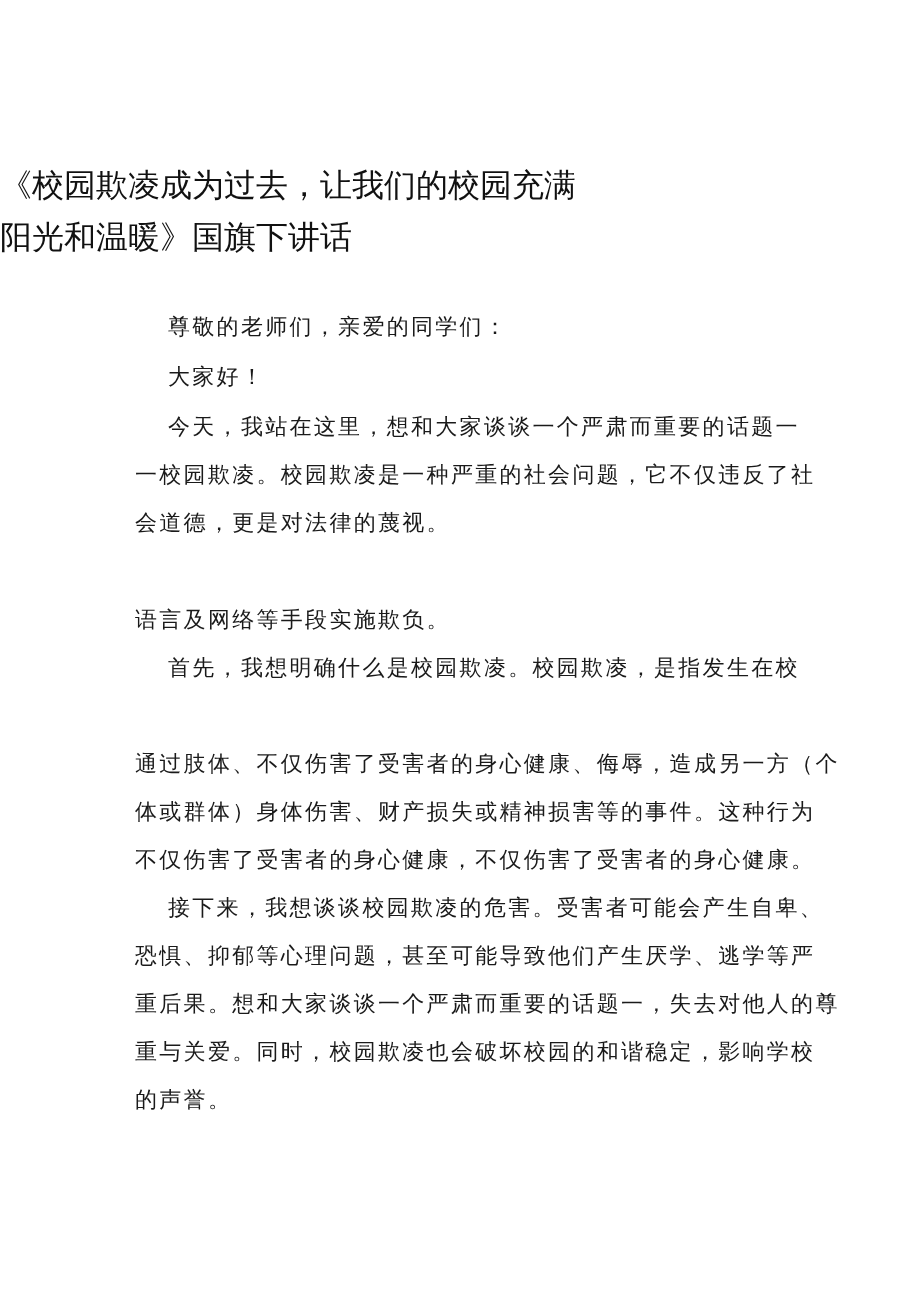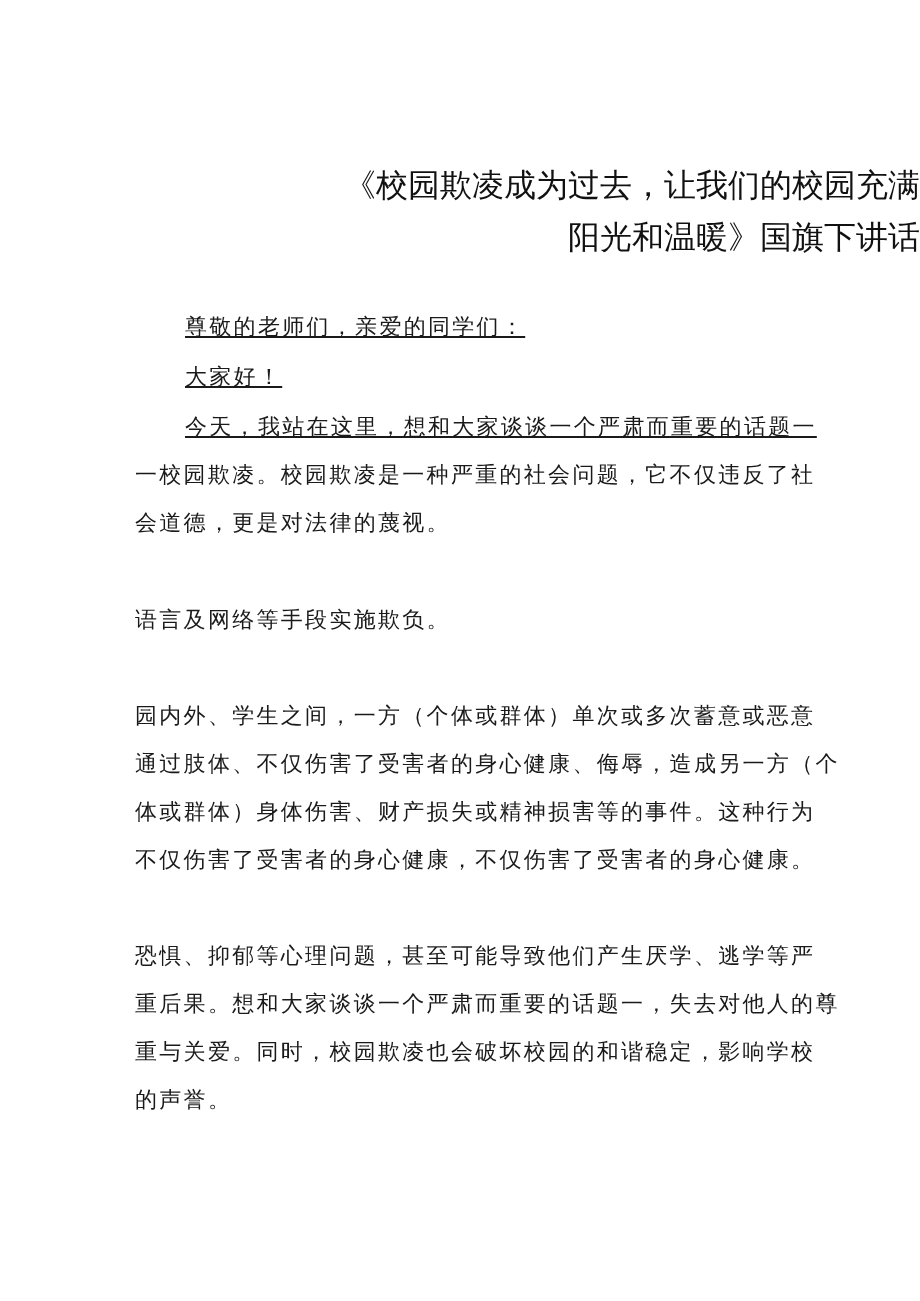--- a/index.html
+++ b/index.html
@@ -1,49 +1,50 @@
 <!DOCTYPE html>
 <html><head>
 <meta charset="utf-8">
 <style>
   html, body { margin: 0; padding: 0; background: #ffffff; }
   body { width: 920px; height: 1301px; position: relative; overflow: hidden; }
   .page { position: absolute; left: 0; top: 0; width: 920px; height: 1301px; background: #fff; }
   .title {
-    position: absolute; left: 0; width: 920px; text-align: right;
+    position: absolute; left: 0; width: 920px; text-align: left;
     font-family: "DejaVu Sans", "Liberation Sans", sans-serif;
     font-size: 32px; color: #111; letter-spacing: 0px; font-weight: 500;
     white-space: nowrap;
   }
   .line {
     position: absolute; left: 135px;
     font-family: "DejaVu Serif", "Liberation Serif", serif;
     font-size: 22px; color: #1a1a1a; white-space: nowrap;
     letter-spacing: 2.3px;
   }
-  .line.indent { left: 185px; text-decoration: underline; }
+  .line.indent { left: 168px; }
 </style>
 </head>
 <body>
 
 <div class="page">
   <div class="title" style="top:164px">《校园欺凌成为过去，让我们的校园充满</div>
   <div class="title" style="top:216px">阳光和温暖》国旗下讲话</div>
 
   <div class="line indent" style="top:312px">尊敬的老师们，亲爱的同学们：</div>
   <div class="line indent" style="top:362px">大家好！</div>
 
   <div class="line" style="top:460px">一校园欺凌。校园欺凌是一种严重的社会问题，它不仅违反了社</div>
   <div class="line indent" style="top:412px">今天，我站在这里，想和大家谈谈一个严肃而重要的话题一</div>
   <div class="line" style="top:508px">会道德，更是对法律的蔑视。</div>
 
   <div class="line" style="top:605px">语言及网络等手段实施欺负。</div>
 
-  <div class="line" style="top:701px">园内外、学生之间，一方（个体或群体）单次或多次蓄意或恶意</div>
+  <div class="line indent" style="top:653px">首先，我想明确什么是校园欺凌。校园欺凌，是指发生在校</div>
   <div class="line" style="top:749px">通过肢体、不仅伤害了受害者的身心健康、侮辱，造成另一方（个</div>
   <div class="line" style="top:797px">体或群体）身体伤害、财产损失或精神损害等的事件。这种行为</div>
   <div class="line" style="top:845px">不仅伤害了受害者的身心健康，不仅伤害了受害者的身心健康。</div>
 
+  <div class="line indent" style="top:893px">接下来，我想谈谈校园欺凌的危害。受害者可能会产生自卑、</div>
   <div class="line" style="top:941px">恐惧、抑郁等心理问题，甚至可能导致他们产生厌学、逃学等严</div>
   <div class="line" style="top:989px">重后果。想和大家谈谈一个严肃而重要的话题一，失去对他人的尊</div>
   <div class="line" style="top:1037px">重与关爱。同时，校园欺凌也会破坏校园的和谐稳定，影响学校</div>
   <div class="line" style="top:1085px">的声誉。</div>
 </div>
 
 </body></html>

